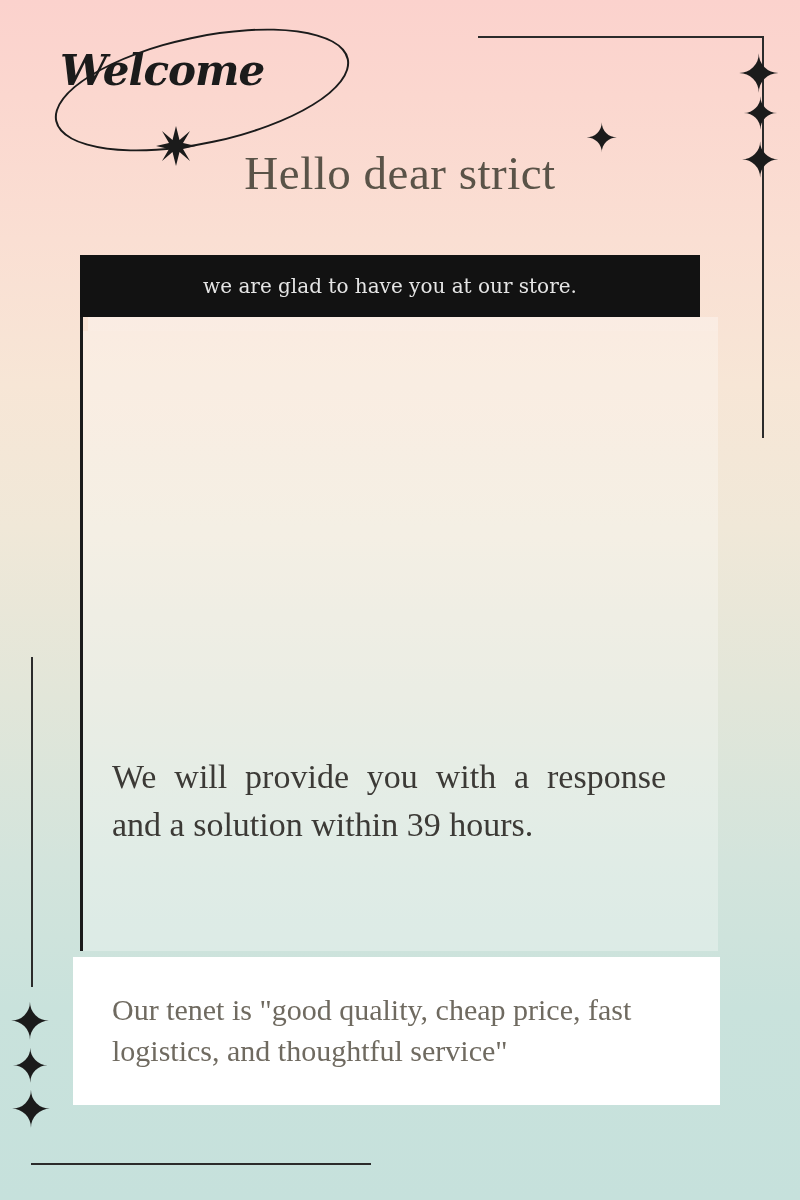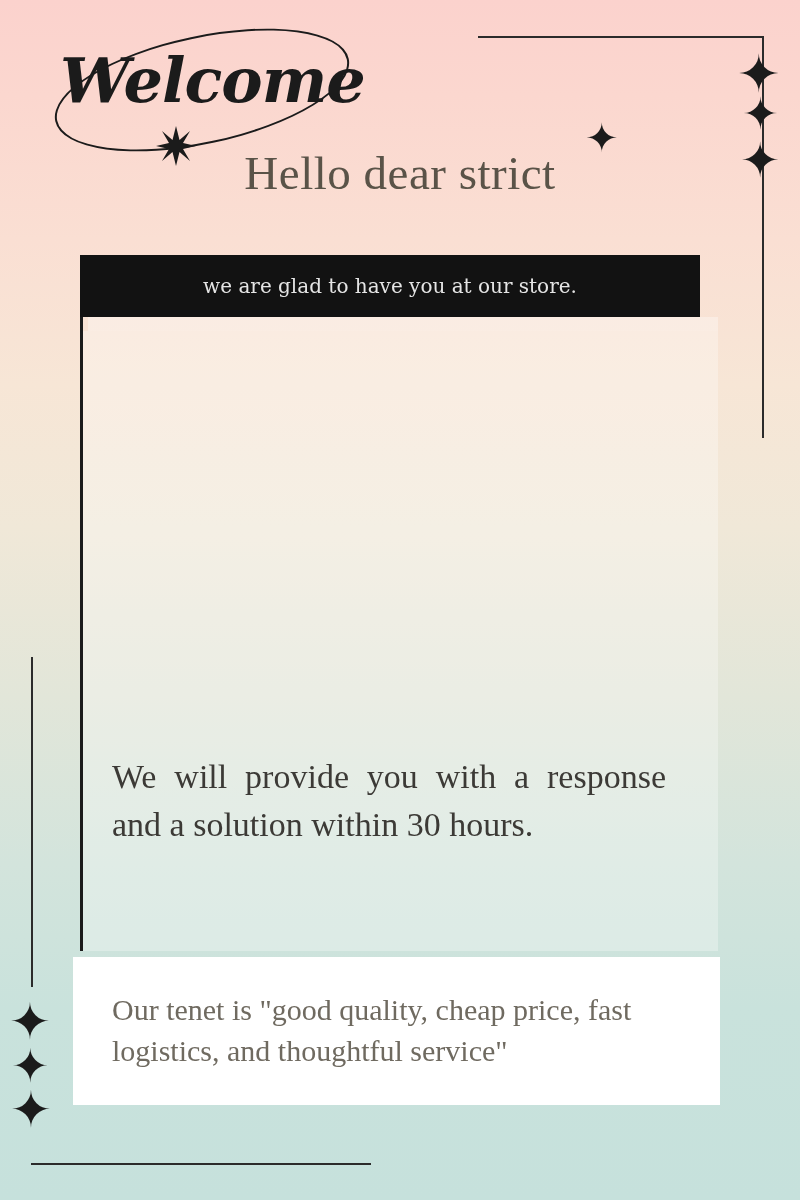--- a/index.html
+++ b/index.html
@@ -71,21 +71,21 @@
     width: 330px;
     height: 110px;
   }
   .welcome-text {
     position: absolute;
     left: 8px;
     top: 20px;
     font-family: "DejaVu Serif", serif;
     font-weight: 700;
     font-style: italic;
-    font-size: 62px;
+    font-size: 42px;
     letter-spacing: -1px;
     color: #1b1b1b;
     line-height: 1;
     white-space: nowrap;
   }
   .welcome-ellipse {
     position: absolute;
     left: 0px;
     top: 6px;
     width: 300px;
@@ -246,18 +246,18 @@
   <div class="hello">Hello dear strict</div>
 
   <div class="banner-shadow"></div>
   <div class="banner">
     <span class="banner-text">we are glad to have you at our store.</span>
   </div>
 
   <div class="panel"></div>
   <div class="panel-edge"></div>
 
-  <div class="para para-3">We will provide you with a response and a solution within 30 hours.</div>
+  <div class="para para-3">We will provide you with a response and a solution within 39 hours.</div>
 
   <div class="footer-box"></div>
   <div class="footer-text">Our tenet is "good quality, cheap price, fast logistics, and thoughtful service"</div>
 
 </div>
 
 </body></html>

